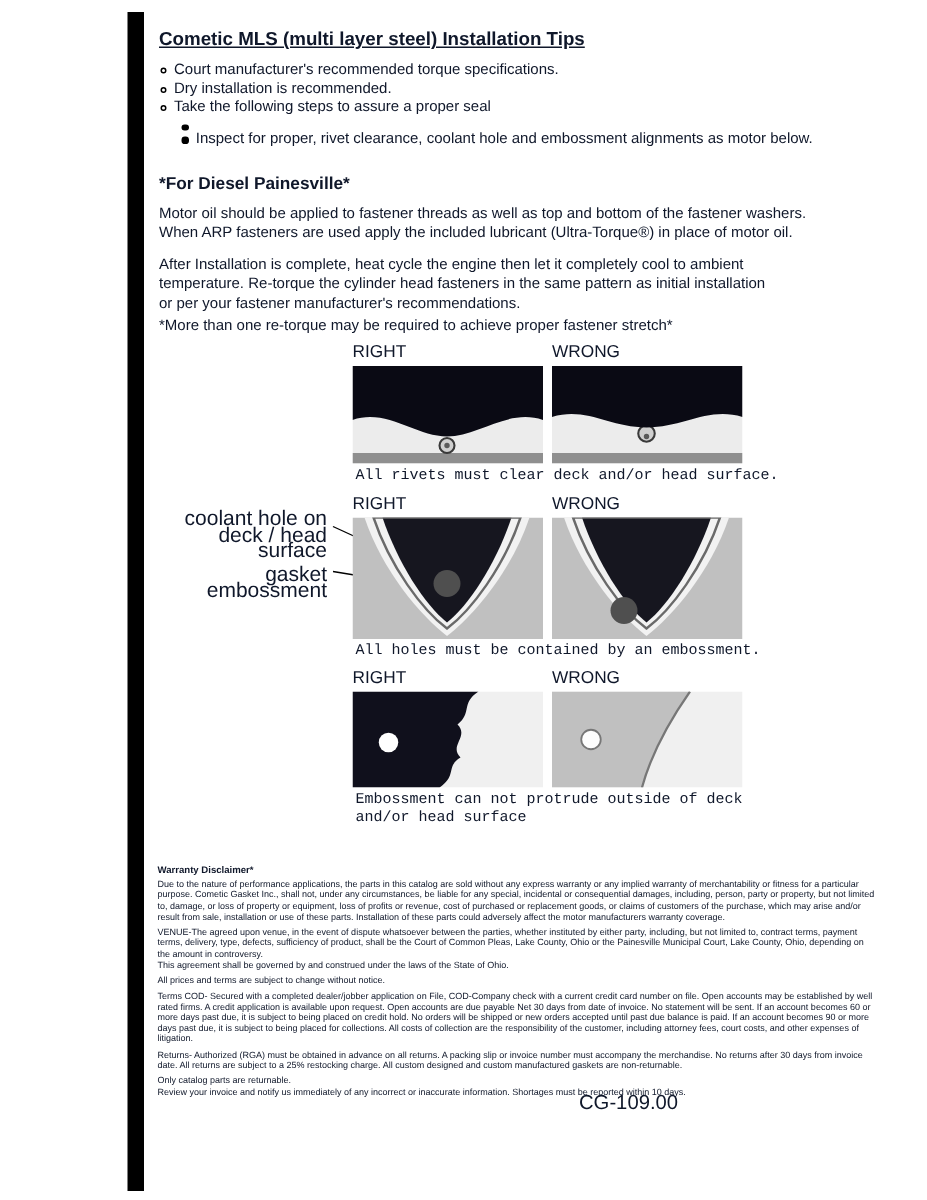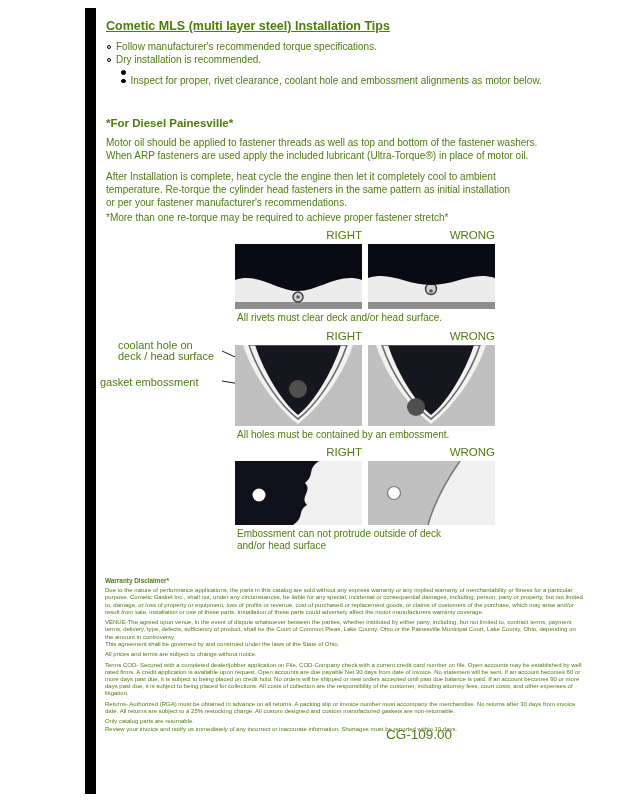--- a/index.html
+++ b/index.html
@@ -1,62 +1,66 @@
 <!DOCTYPE html>
 <html><head>
 <meta charset="utf-8">
 <style>
   * { margin:0; padding:0; box-sizing:border-box; }
   html,body { background:#ffffff; }
   .page {
     position:relative; width:618px; height:800px; margin:0 auto;
-    background:#ffffff; color:#4d7c0f;
+    background:#ffffff; color:#0f172a;
     font-family:"Liberation Sans", sans-serif; overflow:hidden;
   }
   .left-bar { position:absolute; left:85px; top:8px; width:11px; height:786px; background:#000; }
   .title {
     position:absolute; left:106px; top:19px;
     font-size:12.5px; font-weight:bold; text-decoration:underline; white-space:nowrap;
   }
   .tips { position:absolute; left:106px; top:41px; width:470px; font-size:10px; line-height:12.6px; }
   .tip-line { display:flex; align-items:flex-start; }
   .marker { flex:0 0 auto; width:4px; height:4px; border:1px solid #000; border-radius:50%; margin:4px 5px 0 1px; }
   .marker.filled { background:#000; border-color:#000; width:4.5px; height:4.5px; }
   .sub { margin-left:14px; }
   .diesel-heading { position:absolute; left:106px; top:117px; font-size:11.5px; font-weight:bold; }
   .para { position:absolute; left:106px; width:440px; font-size:10px; line-height:13px; white-space:pre-line; }
   .p1 { top:136px; } .p2 { top:170px; } .p3 { top:211px; }
-  .col-hdr { position:absolute; width:127px; text-align:right; font-size:11.5px; }
+  .col-hdr { position:absolute; width:127px; text-align:left; font-size:11.5px; }
   .fig { position:absolute; width:127px; }
   .fig svg { display:block; width:127px; height:auto; }
-  .caption { position:absolute; left:237px; font-size:10px; line-height:12px; white-space:pre-line; }
-  .callout { position:absolute; font-size:11px; line-height:10.5px; white-space:pre-line; }
+  .caption { position:absolute; left:237px; font-size:10px; line-height:12px; white-space:pre-line;font-family:Liberation Mono, monospace; }
+  .callout { position:absolute; text-align:right; font-size:14px; line-height:10.5px; white-space:pre-line; }
   .callout-lines { position:absolute; left:219px; top:344px; pointer-events:none; }
   .disclaimer { position:absolute; left:105px; top:577px; width:478px; font-size:6px; line-height:7.2px; }
   .disc-heading { font-weight:bold; font-size:6.4px; margin-bottom:3px; }
   .dp { margin-bottom:3.2px; white-space:pre-line; }
   .footer-code { position:absolute; left:386px; top:727px; font-size:13.5px; }
 </style>
 </head>
 <body>
 
 <div class="page">
 
   <div class="left-bar"></div>
 
   <div class="title">Cometic MLS (multi layer steel) Installation Tips</div>
 
   <div class="tips">
     <div class="tip-line">
       <span class="marker"></span>
-      <span>Follow manufacturer's recommended torque specifications.</span>
+      <span>Court manufacturer's recommended torque specifications.</span>
     </div>
     <div class="tip-line">
       <span class="marker"></span>
       <span>Dry installation is recommended.</span>
+    </div>
+    <div class="tip-line">
+      <span class="marker"></span>
+      <span>Take the following steps to assure a proper seal</span>
     </div>
     <div class="tip-line sub">
       <span class="marker filled"></span>
     </div>
     <div class="tip-line sub">
       <span class="marker filled"></span>
       <span>Inspect for proper, rivet clearance, coolant hole and embossment alignments as motor below.</span>
     </div>
   </div>
 

